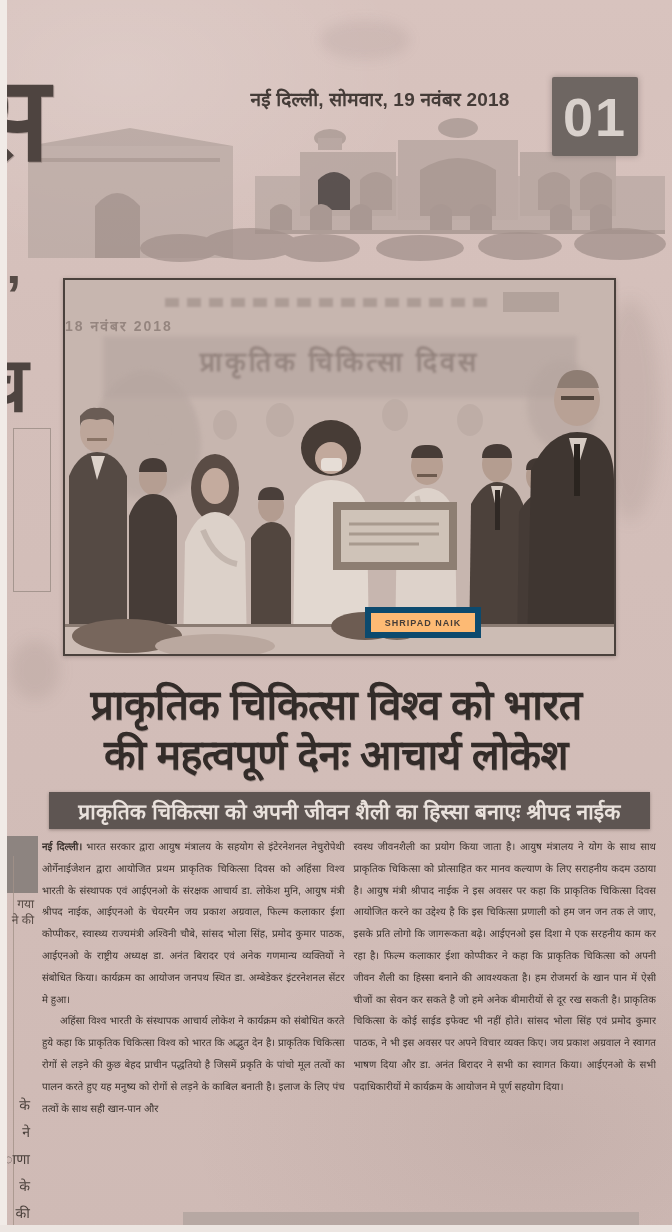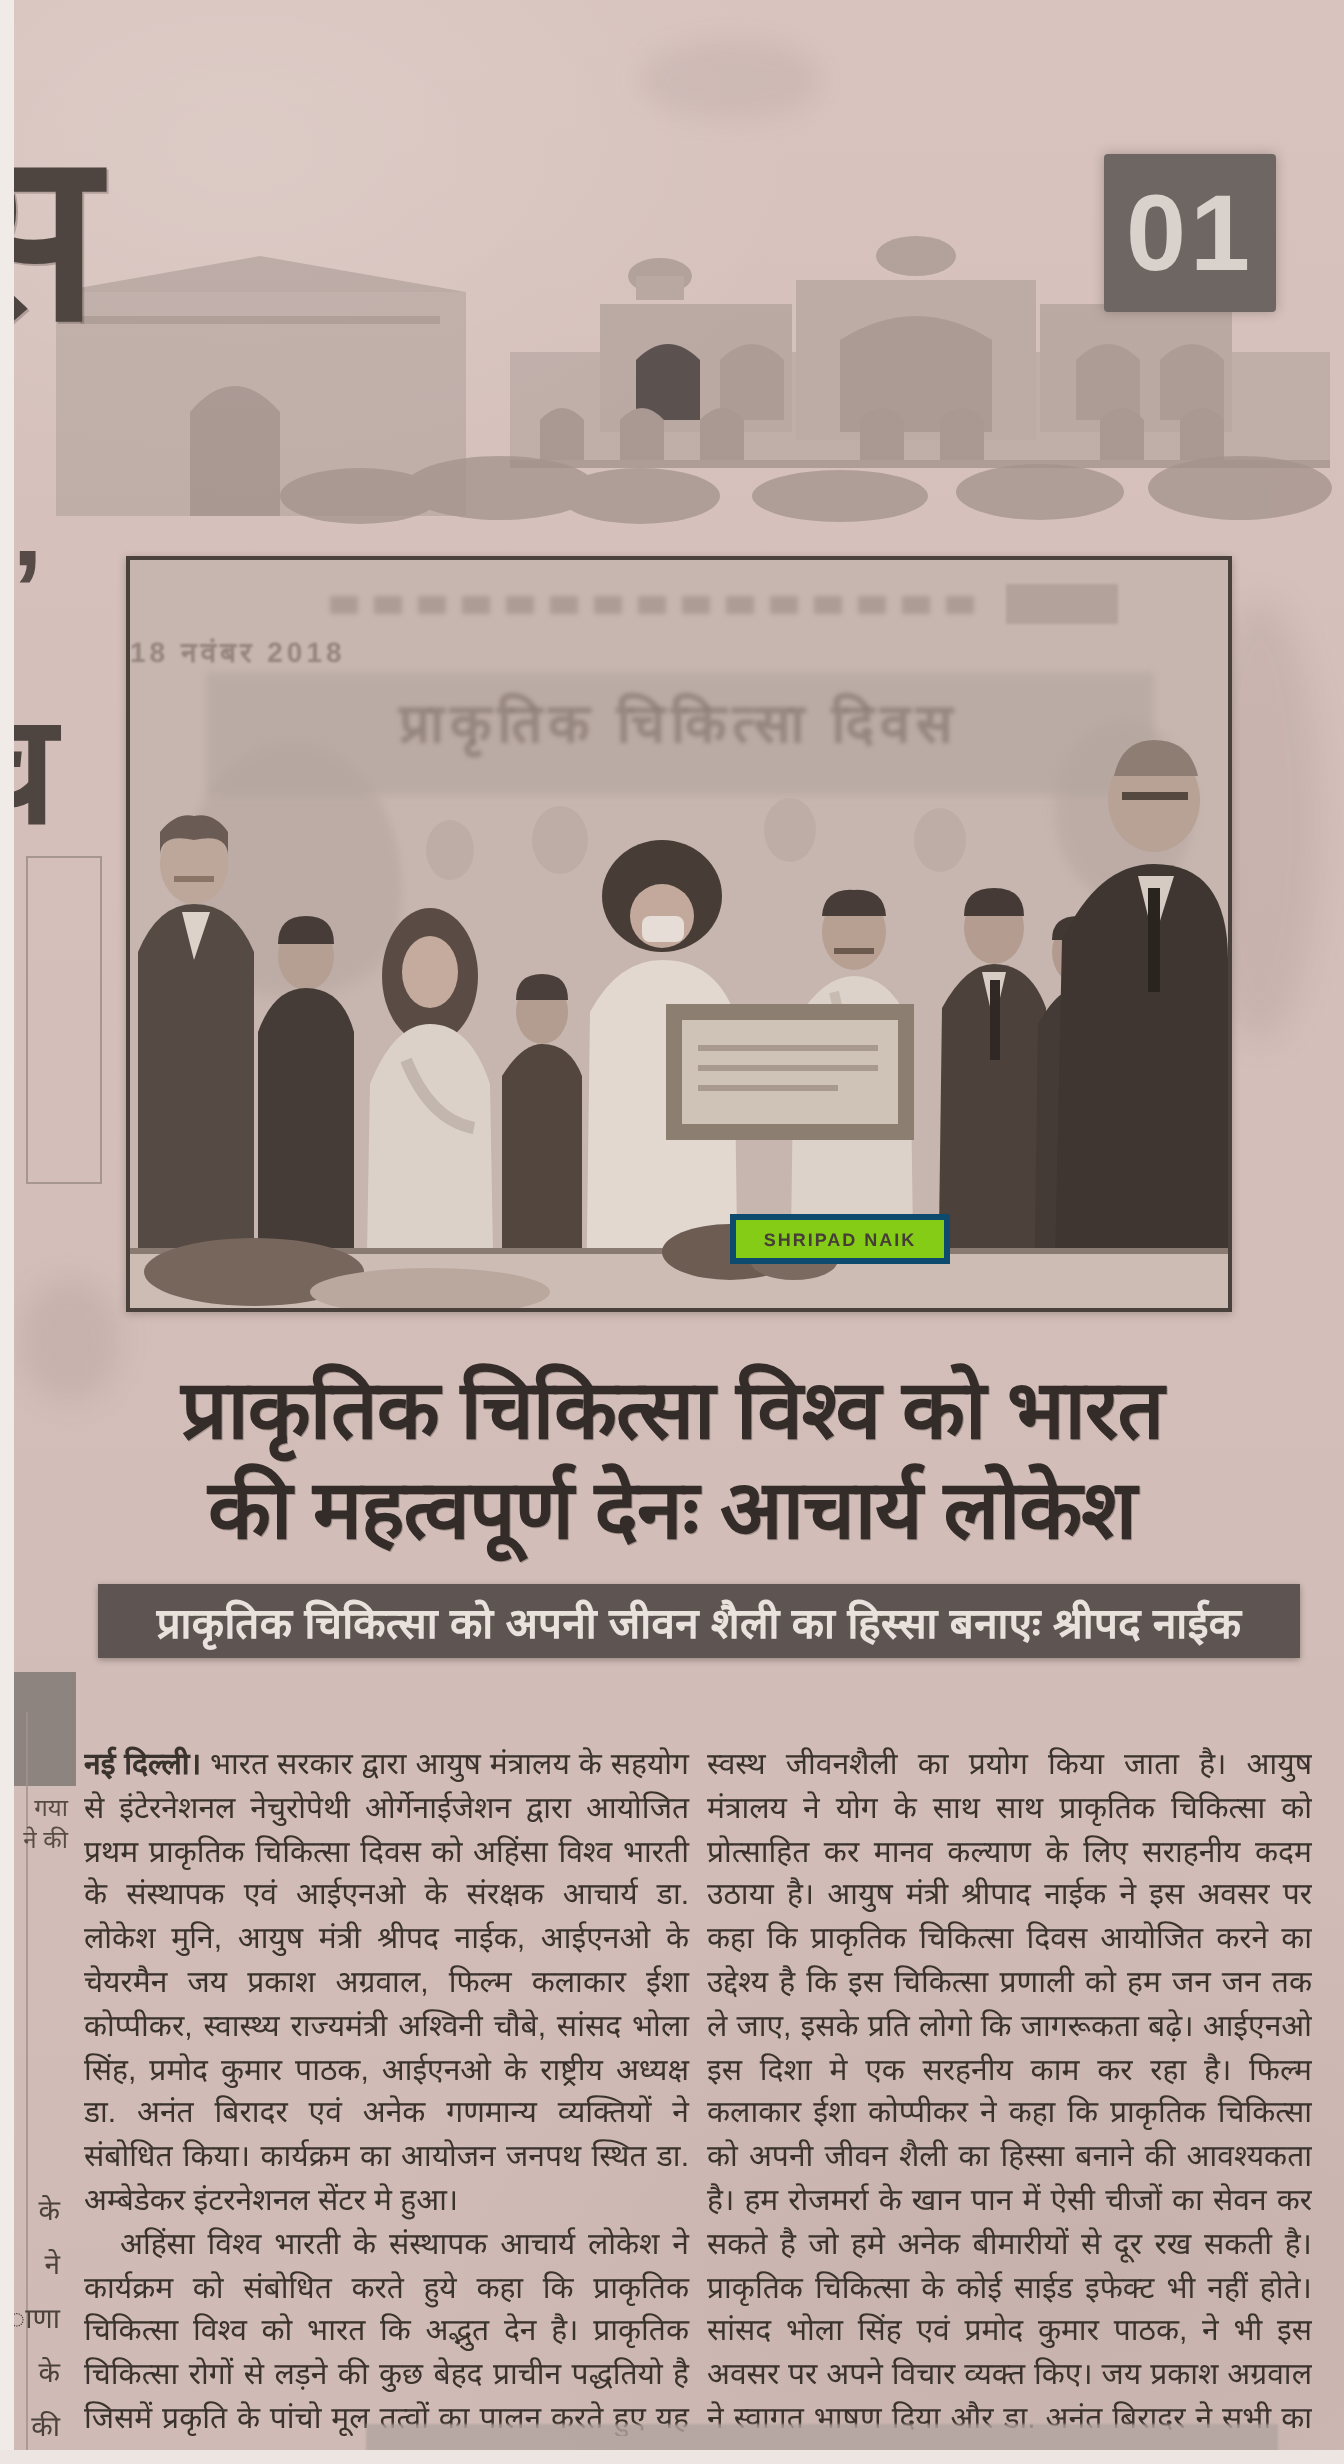--- a/index.html
+++ b/index.html
@@ -27,29 +27,29 @@
   .photo-frame{left:63px;top:278px;width:549px;height:374px;border:2px solid #4a413c;background:#c7b6af;box-shadow:0 1px 4px rgba(70,55,50,.3);overflow:hidden;}
   .banner-smudge{left:100px;top:18px;width:330px;height:9px;opacity:.45;
      background:repeating-linear-gradient(90deg,#8d7d77 0 14px,rgba(0,0,0,0) 14px 22px);filter:blur(1.2px);}
   .banner-logo-box{left:438px;top:12px;width:56px;height:20px;background:#a2928c;opacity:.55;filter:blur(.7px);}
   .banner-date{left:0;top:36px;width:549px;font-size:14px;font-weight:700;color:rgba(108,93,88,.55);filter:blur(.6px);letter-spacing:2px;}
   .banner-title{left:0;top:62px;width:549px;text-align:center;font-size:27px;font-weight:700;color:rgba(120,104,98,.55);filter:blur(1.1px);letter-spacing:3px;}
   .banner-band{left:38px;top:56px;width:474px;height:62px;background:#b1a29d;opacity:.5;filter:blur(2px);}
   .logo-circle-l{left:26px;top:90px;width:110px;height:150px;border-radius:50%;background:radial-gradient(circle at 50% 40%, #b6a6a0 0 60%, rgba(0,0,0,0) 70%);opacity:.6;filter:blur(2px);}
   .logo-circle-r{left:462px;top:80px;width:70px;height:90px;border-radius:50%;background:#b4a49e;opacity:.5;filter:blur(3px);}
   .photo-people{left:0;top:0;width:549px;height:374px;}
-  .nameplate{left:300px;top:327px;width:104px;height:19px;background:#84cc16;border:3px solid #0c4a6e;display:flex;align-items:center;justify-content:center;font-size:9px;font-weight:700;letter-spacing:1px;color:#463d38;}
+  .nameplate{left:300px;top:327px;width:104px;height:19px;background:#fdba74;border:6px solid #0c4a6e;display:flex;align-items:center;justify-content:center;font-size:9px;font-weight:700;letter-spacing:1px;color:#463d38;}
   
   .headline{left:40px;top:680px;width:592px;text-align:center;font-size:41px;line-height:50px;font-weight:700;color:#332c29;letter-spacing:-.5px;text-shadow:.5px .5px 0 rgba(50,40,36,.3);}
   
   .subbar{left:49px;top:792px;width:601px;height:37px;background:#5e5552;display:flex;align-items:center;justify-content:center;box-shadow:0 1px 3px rgba(60,50,45,.4);}
   .subbar span{font-size:21px;font-weight:700;color:#e9e1dc;letter-spacing:.2px;white-space:nowrap;}
   
   .body-cols{left:42px;top:836px;width:614px;height:382px;display:flex;gap:9px;overflow:hidden;}
-  .col{width:303px;font-size:15px;line-height:21.8px;text-align:justify;color:#3a322d;font-weight:500;margin-top:36px;}
+  .col{width:303px;font-size:10px;line-height:21.8px;text-align:justify;color:#3a322d;font-weight:500;}
   .col p{margin:0;}
   .col p.indent{text-indent:18px;}
   .lede{font-weight:700;}
   
   .frag-quote{left:6px;top:262px;font-size:56px;font-weight:700;color:#564b46;}
   .frag-letter{left:-20px;top:330px;font-size:76px;font-weight:700;color:#4e4440;}
   .frag-box{left:13px;top:428px;width:36px;height:162px;border:1.5px solid #9a8c84;opacity:.8;}
   .frag-block{left:6px;top:836px;width:32px;height:57px;background:#8d8480;}
   .frag-vrule{left:13px;top:856px;width:1px;height:372px;background:#a29288;opacity:.8;}
   .frag-mid{left:0;top:896px;width:34px;font-size:12px;line-height:16px;color:#574b45;text-align:right;}
@@ -107,20 +107,21 @@
       <ellipse cx="250" cy="126" rx="48" ry="16"></ellipse>
         <ellipse cx="320" cy="130" rx="40" ry="14"></ellipse>
       <ellipse cx="420" cy="130" rx="44" ry="13"></ellipse>
         <ellipse cx="520" cy="128" rx="42" ry="14"></ellipse>
       <ellipse cx="620" cy="126" rx="46" ry="16"></ellipse>
         <ellipse cx="180" cy="130" rx="40" ry="14"></ellipse>
     </g>
   </svg>
 
   <div class="abs masthead-frag">स</div>
+  <div class="abs dateline">नई दिल्ली, सोमवार, 19 नवंबर 2018</div>
   <div class="abs pagebox">
     <span>01</span>
   </div>
 
   <div class="abs frag-quote">’</div>
   <div class="abs frag-letter">च</div>
   <div class="abs frag-box"></div>
   <div class="abs frag-block"></div>
   <div class="abs frag-vrule"></div>
   <div class="abs frag-mid">

